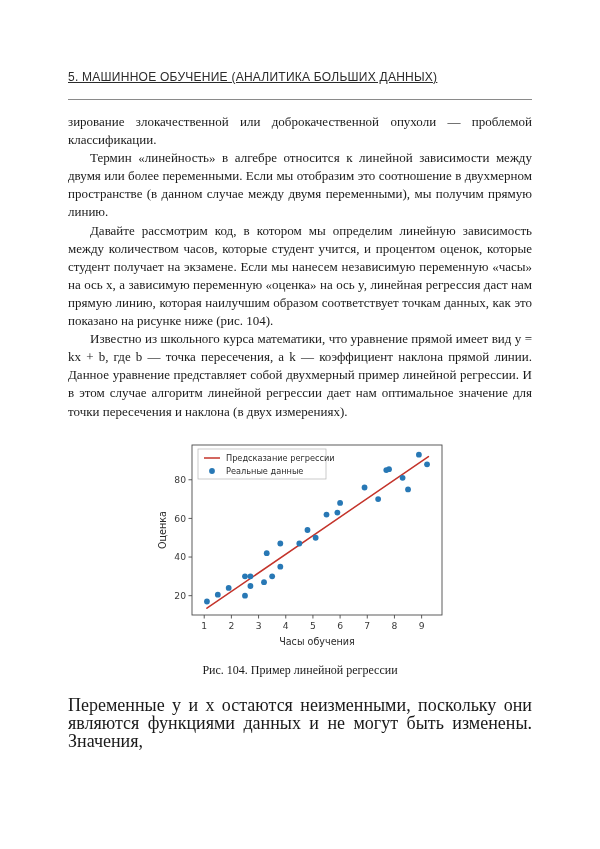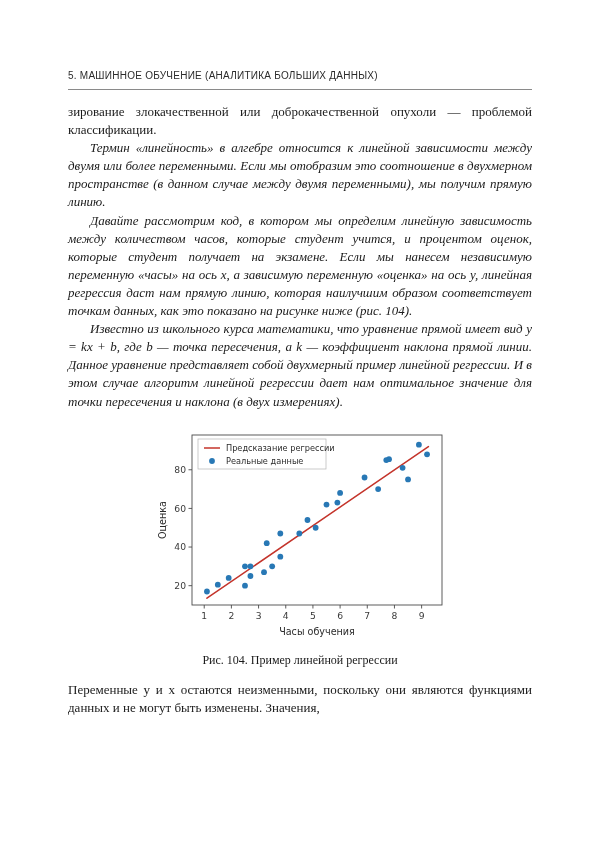--- a/index.html
+++ b/index.html
@@ -23,41 +23,42 @@
   }
   .content {
     position: absolute;
     left: 68px;
     top: 70px;
     width: 464px;
   }
   
   .running-header {
     font-family: "Liberation Sans", "DejaVu Sans", sans-serif;
-    font-size: 10px;
+    font-size: 12px;
     letter-spacing: 0.25px;
     color: #2b2b2b;
-    padding-bottom: 8px;
+    padding-bottom: 15px;
     border-bottom: 0.8px solid #8a8a8a;
     white-space: nowrap;
+    text-decoration: underline;
   }
   
   .body-text {
     margin-top: 13px;
     font-size: 13px;
     line-height: 18.1px;
     text-align: justify;
     text-justify: inter-word;
     hyphens: manual;
   }
   .para {
     margin: 0;
     text-align: justify;
   }
-  .para.indent { text-indent: 22px; font-style: italic; }
+  .para.indent { text-indent: 22px; }
   .para + .para { margin-top: 0; }
 
   
   .figure {
     margin-top: 18px;
     display: flex;
     flex-direction: column;
     align-items: center;
   }
   .chart-wrap {
@@ -66,21 +67,21 @@
     height: 214px;
   }
   .chart-svg { display: block; }
   .fig-caption {
     margin-top: 10px;
     font-size: 12px;
     text-align: center;
     color: #1a1a1a;
   }
   .after-figure {
-    font-size: 13px;
+    font-size: 18px;
     line-height: 18.1px;
     text-align: justify;
   }
   .folio {
     margin-top: 22px;
     text-align: center;
     font-size: 11.4px;
     color: #2b2b2b;
     letter-spacing: 0.3px;
   }

